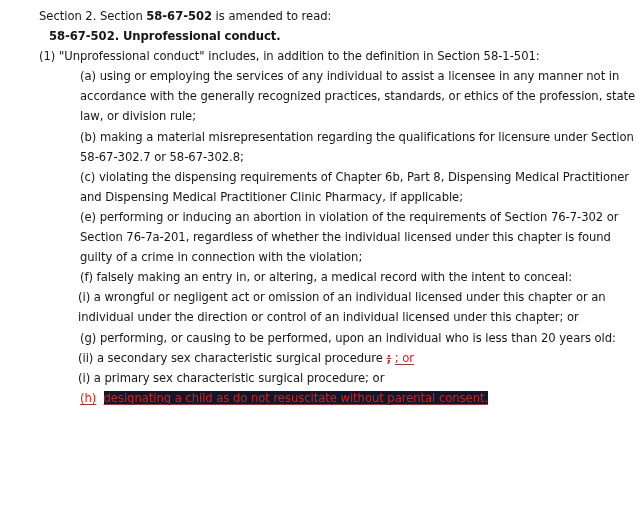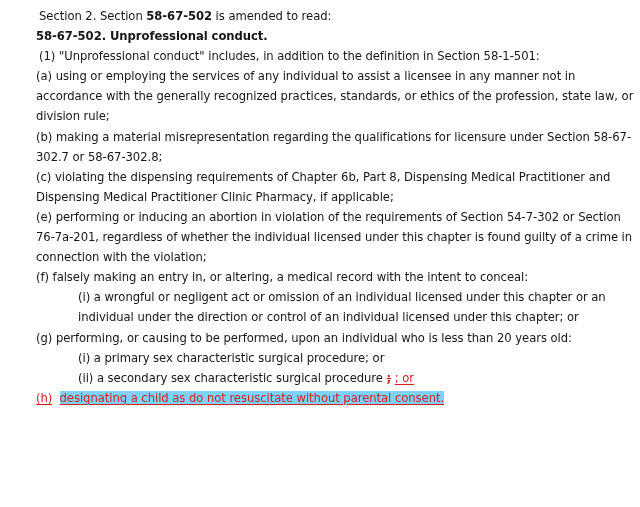--- a/index.html
+++ b/index.html
@@ -30,23 +30,23 @@
   .line {
     font-size: 11.6px;
     line-height: 20.1px;
     white-space: pre-wrap;
     letter-spacing: -0.05px;
     color: #161616;
   }
 
   
   .lvl-intro { padding-left: 39px; }   
-  .lvl-head  { padding-left: 36px; }   
+  .lvl-head  { padding-left: 49px; }   
   .lvl-1     { padding-left: 39px; }   
-  .lvl-2     { padding-left: 36px; }   
+  .lvl-2     { padding-left: 80px; }   
   .lvl-3     { padding-left: 78px; }   
 
   b, .bold { font-weight: 700; }
 
   
   
   .del-blue {
     color: #1a1acc;
     text-decoration: line-through;
     text-decoration-color: #1a1acc;
@@ -61,21 +61,21 @@
   }
   
   .ins-red {
     color: #d42020;
     text-decoration: underline;
     text-decoration-color: #d42020;
     text-underline-offset: 2px;
   }
   
   .hl {
-    background: #7dd3fc;
+    background: #0f172a;
     box-decoration-break: clone;
     -webkit-box-decoration-break: clone;
   }
 </style>
 </head>
 <body>
 
 <div class="page">
 
   <div class="line lvl-intro"><span>Section 2. Section </span><b>58-67-502</b><span> is amended to read:</span></div>
@@ -84,28 +84,28 @@
 
   <div class="line lvl-1">(1) "Unprofessional conduct" includes, in addition to the definition in Section 58-1-501:</div>
 
   <div class="line lvl-2">(a) using or employing the services of any individual to assist a licensee in any manner not in accordance with the generally recognized practices, standards, or ethics of the profession, state law, or division rule;</div>
 
   <div class="line lvl-2">(b) making a material misrepresentation regarding the qualifications for licensure under Section 58-67-302.7 or 58-67-302.8;</div>
 
   <div class="line lvl-2">(c) violating the dispensing requirements of Chapter 6b, Part 8, Dispensing Medical Practitioner and Dispensing Medical Practitioner Clinic Pharmacy, if applicable;</div>
 
 
-  <div class="line lvl-2">(e) performing or inducing an abortion in violation of the requirements of Section 54-7-302 or Section 76-7a-201, regardless of whether the individual licensed under this chapter is found guilty of a crime in connection with the violation;</div>
+  <div class="line lvl-2">(e) performing or inducing an abortion in violation of the requirements of Section 76-7-302 or Section 76-7a-201, regardless of whether the individual licensed under this chapter is found guilty of a crime in connection with the violation;</div>
 
   <div class="line lvl-2">(f) falsely making an entry in, or altering, a medical record with the intent to conceal:</div>
 
   <div class="line lvl-3">(i) a wrongful or negligent act or omission of an individual licensed under this chapter or an individual under the direction or control of an individual licensed under this chapter; or</div>
 
 
   <div class="line lvl-2">(g) performing, or causing to be performed, upon an individual who is less than 20 years old:</div>
 
+  <div class="line lvl-3"><span>(ii) a secondary sex characteristic surgical procedure </span><span class="del-red">;</span><span> </span><span class="ins-red">; or</span></div>
+
   <div class="line lvl-3">(i) a primary sex characteristic surgical procedure; or</div>
-
-  <div class="line lvl-3"><span>(ii) a secondary sex characteristic surgical procedure </span><span class="del-red">;</span><span> </span><span class="ins-red">; or</span></div>
 
   <div class="line lvl-2"><span class="ins-red">(h)</span><span>  </span><span class="ins-red hl">designating a child as do not resuscitate without parental consent.</span></div>
 
 </div>
 
 </body></html>

